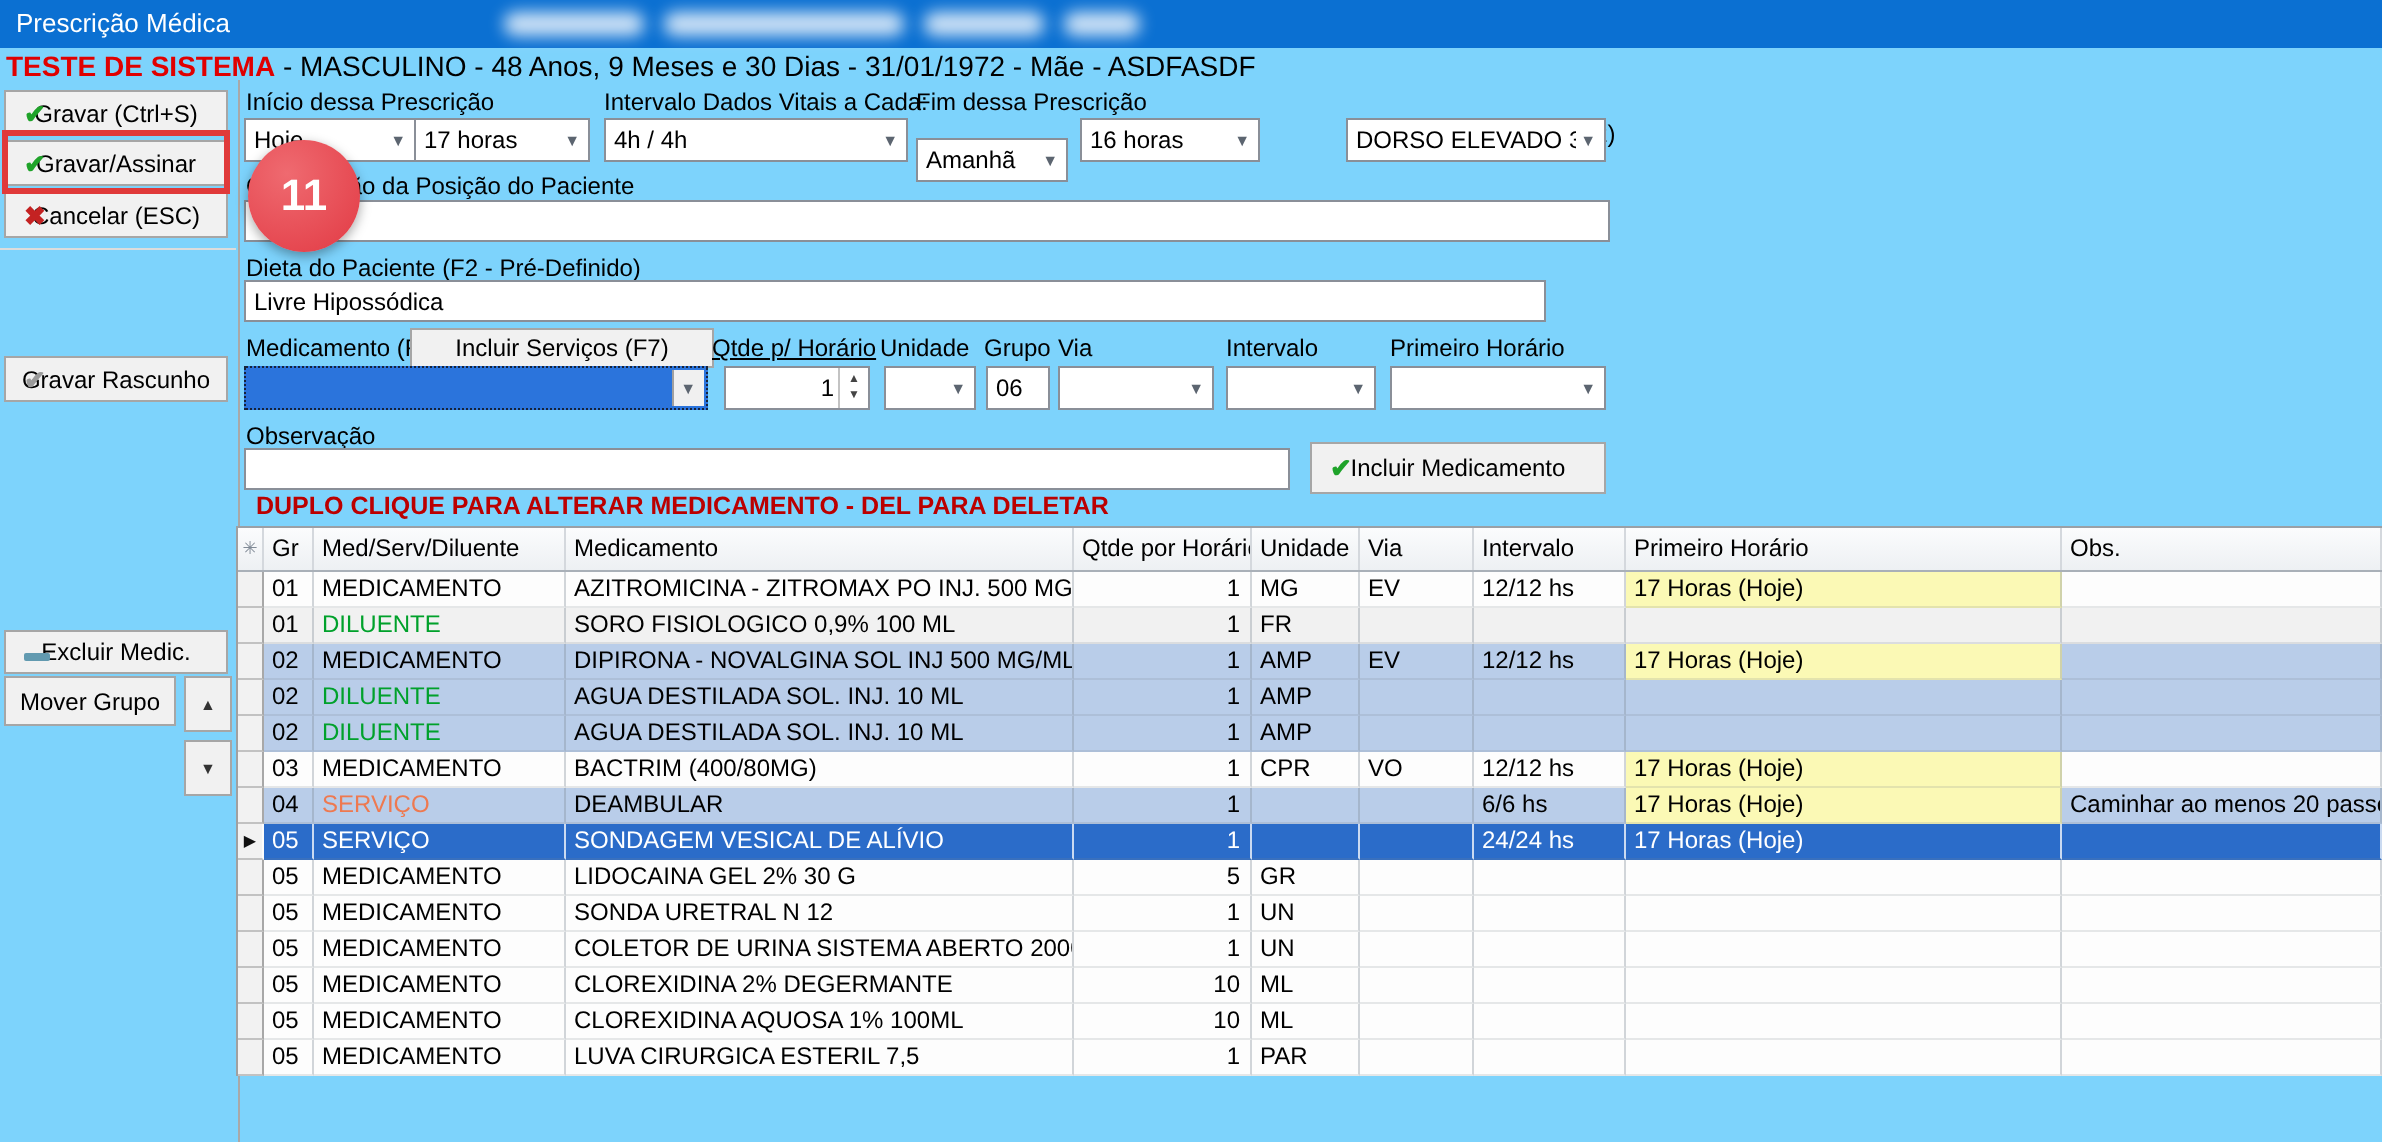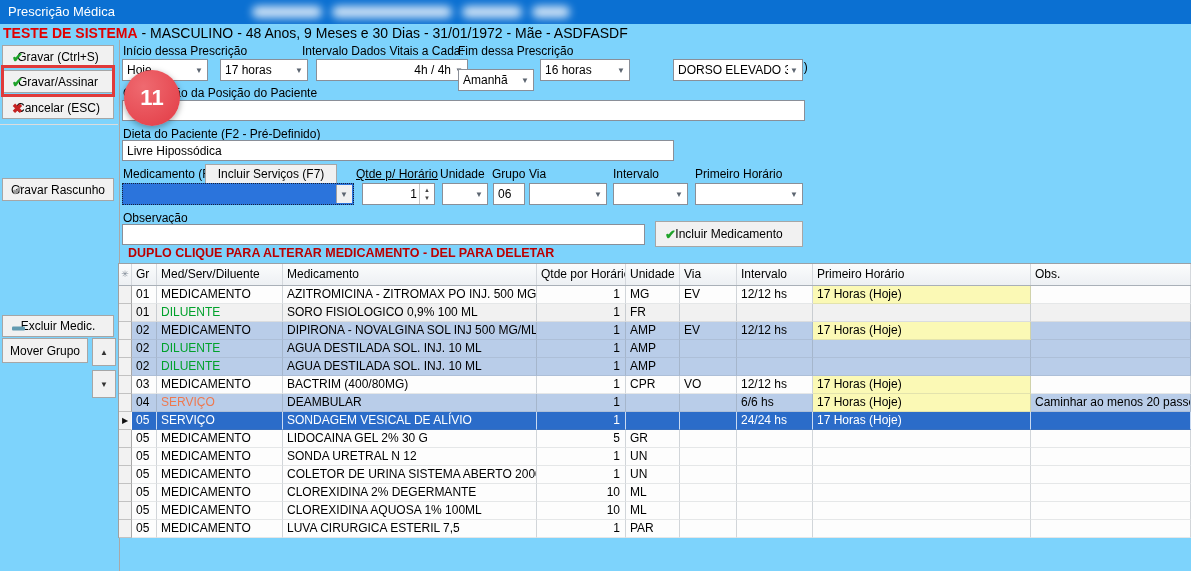--- a/index.html
+++ b/index.html
@@ -117,26 +117,26 @@
   </div>
   <div class="btn arrbtn" style="left:92px;top:370px;width:24px;height:28px;">
     <span>▼</span>
   </div>
 
   <div class="lbl" style="left:123px;top:44px;">Início dessa Prescrição</div>
   <div class="combo" style="left:122px;top:59px;width:86px;">
     <span class="val">Hoje</span>
     <span class="arr">▼</span>
   </div>
-  <div class="combo" style="left:220px;top:59px;width:88px;">
+  <div class="combo" style="left:207px;top:59px;width:88px;">
     <span class="val">17 horas</span>
     <span class="arr">▼</span>
   </div>
   <div class="lbl" style="left:302px;top:44px;">Intervalo Dados Vitais a Cada:</div>
-  <div class="combo" style="left:316px;top:59px;width:152px;text-align:right;">
+  <div class="combo" style="left:302px;top:59px;width:152px;">
     <span class="val">4h / 4h</span>
     <span class="arr">▼</span>
   </div>
   <div class="lbl" style="left:458px;top:44px;">Fim dessa Prescrição</div>
   <div class="combo" style="left:458px;top:59px;width:76px;margin-top:10px;">
     <span class="val">Amanhã</span>
     <span class="arr">▼</span>
   </div>
   <div class="combo" style="left:540px;top:59px;width:90px;">
     <span class="val">16 horas</span>
@@ -147,26 +147,26 @@
     <span class="val" style="right:14px;">DORSO ELEVADO 30 G</span>
     <span class="arr">▼</span>
   </div>
 
   <div class="lbl" style="left:123px;top:86px;">Observação da Posição do Paciente</div>
   <div class="tbox" style="left:122px;top:100px;width:683px;height:21px;">
     <span class="val"></span>
   </div>
 
   <div class="lbl" style="left:123px;top:127px;">Dieta do Paciente (F2 - Pré-Definido)</div>
-  <div class="tbox" style="left:122px;top:140px;width:552px;height:21px;">
+  <div class="tbox" style="left:122px;top:140px;width:651px;height:21px;">
     <span class="val">Livre Hipossódica</span>
   </div>
 
   <div class="lbl" style="left:123px;top:167px;">Medicamento (F2, F6)</div>
-  <div class="btn" style="left:205px;top:164px;width:132px;height:20px;">
+  <div class="btn" style="left:205px;top:164px;width:152px;height:20px;">
     <span>Incluir Serviços (F7)</span>
   </div>
   <div class="combo focused" style="left:122px;top:183px;width:232px;">
     <span class="val"></span>
     <span class="arrbox"></span>
     <span class="arr">▼</span>
   </div>
   <div class="lbl" style="left:356px;top:167px;text-decoration:underline;">Qtde p/ Horário</div>
   <div class="spin" style="left:362px;top:183px;width:73px;">
     <span class="val">1</span>

